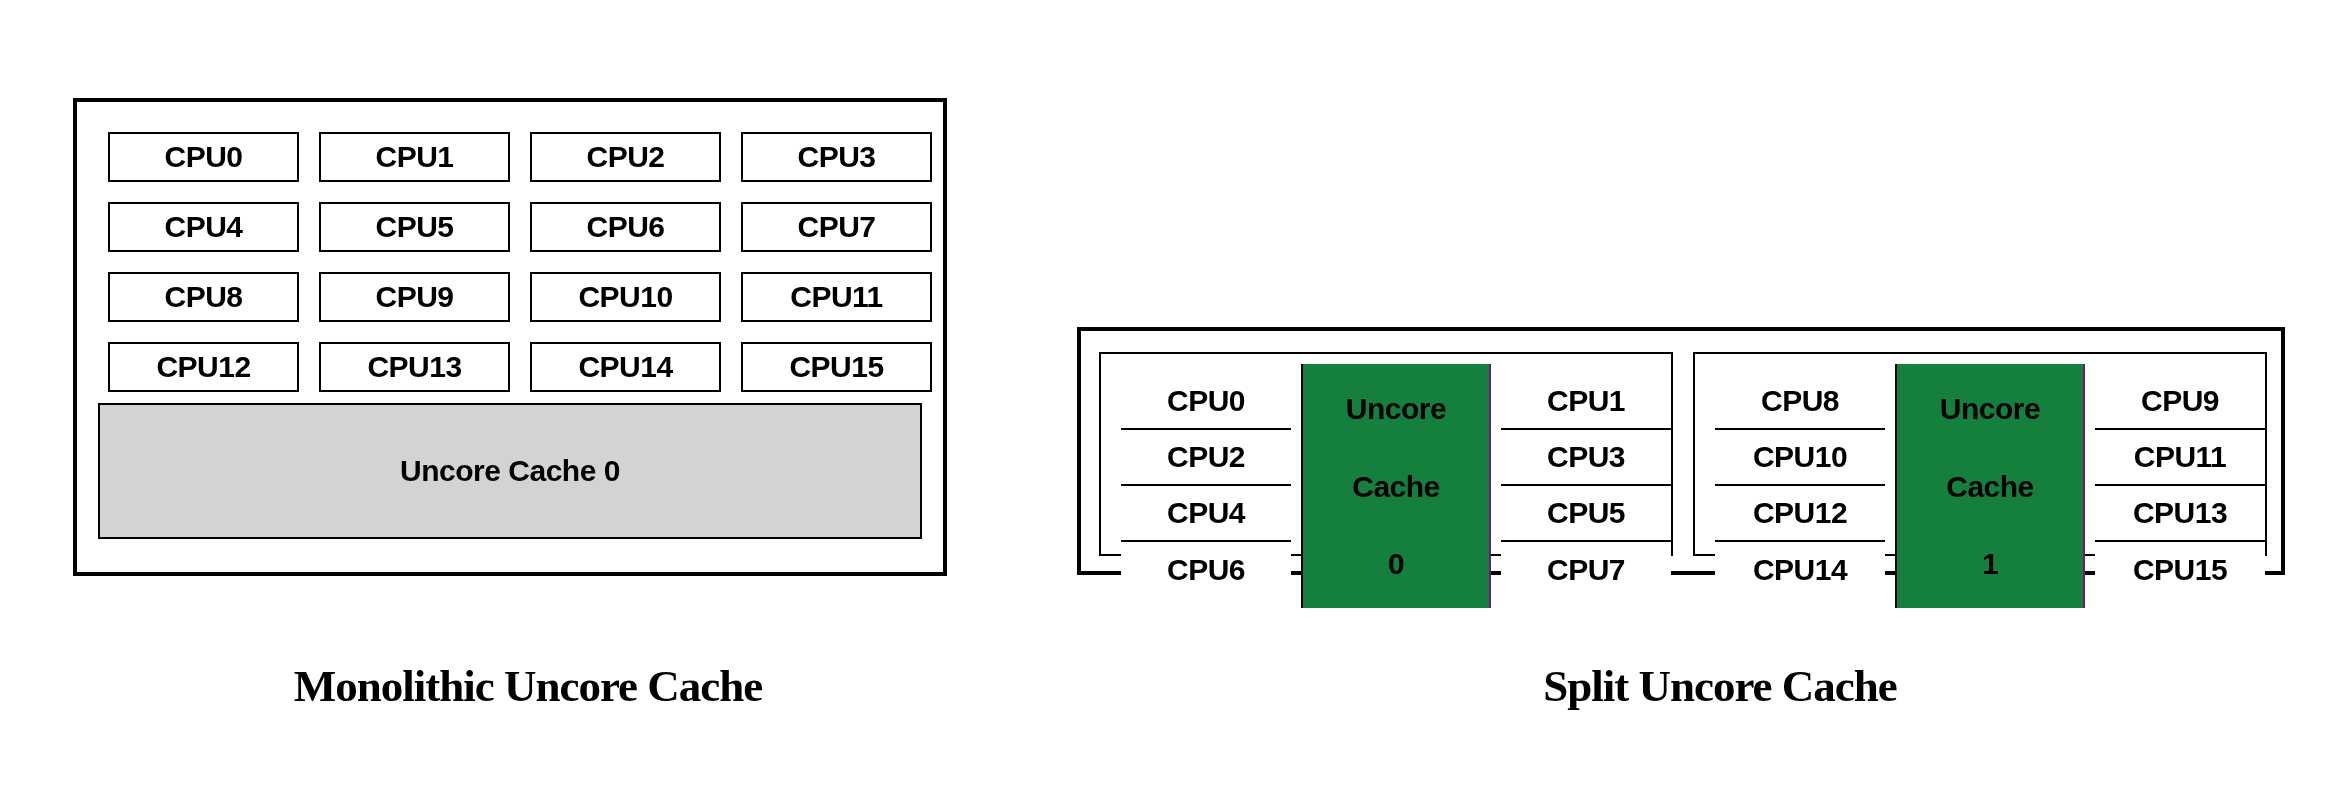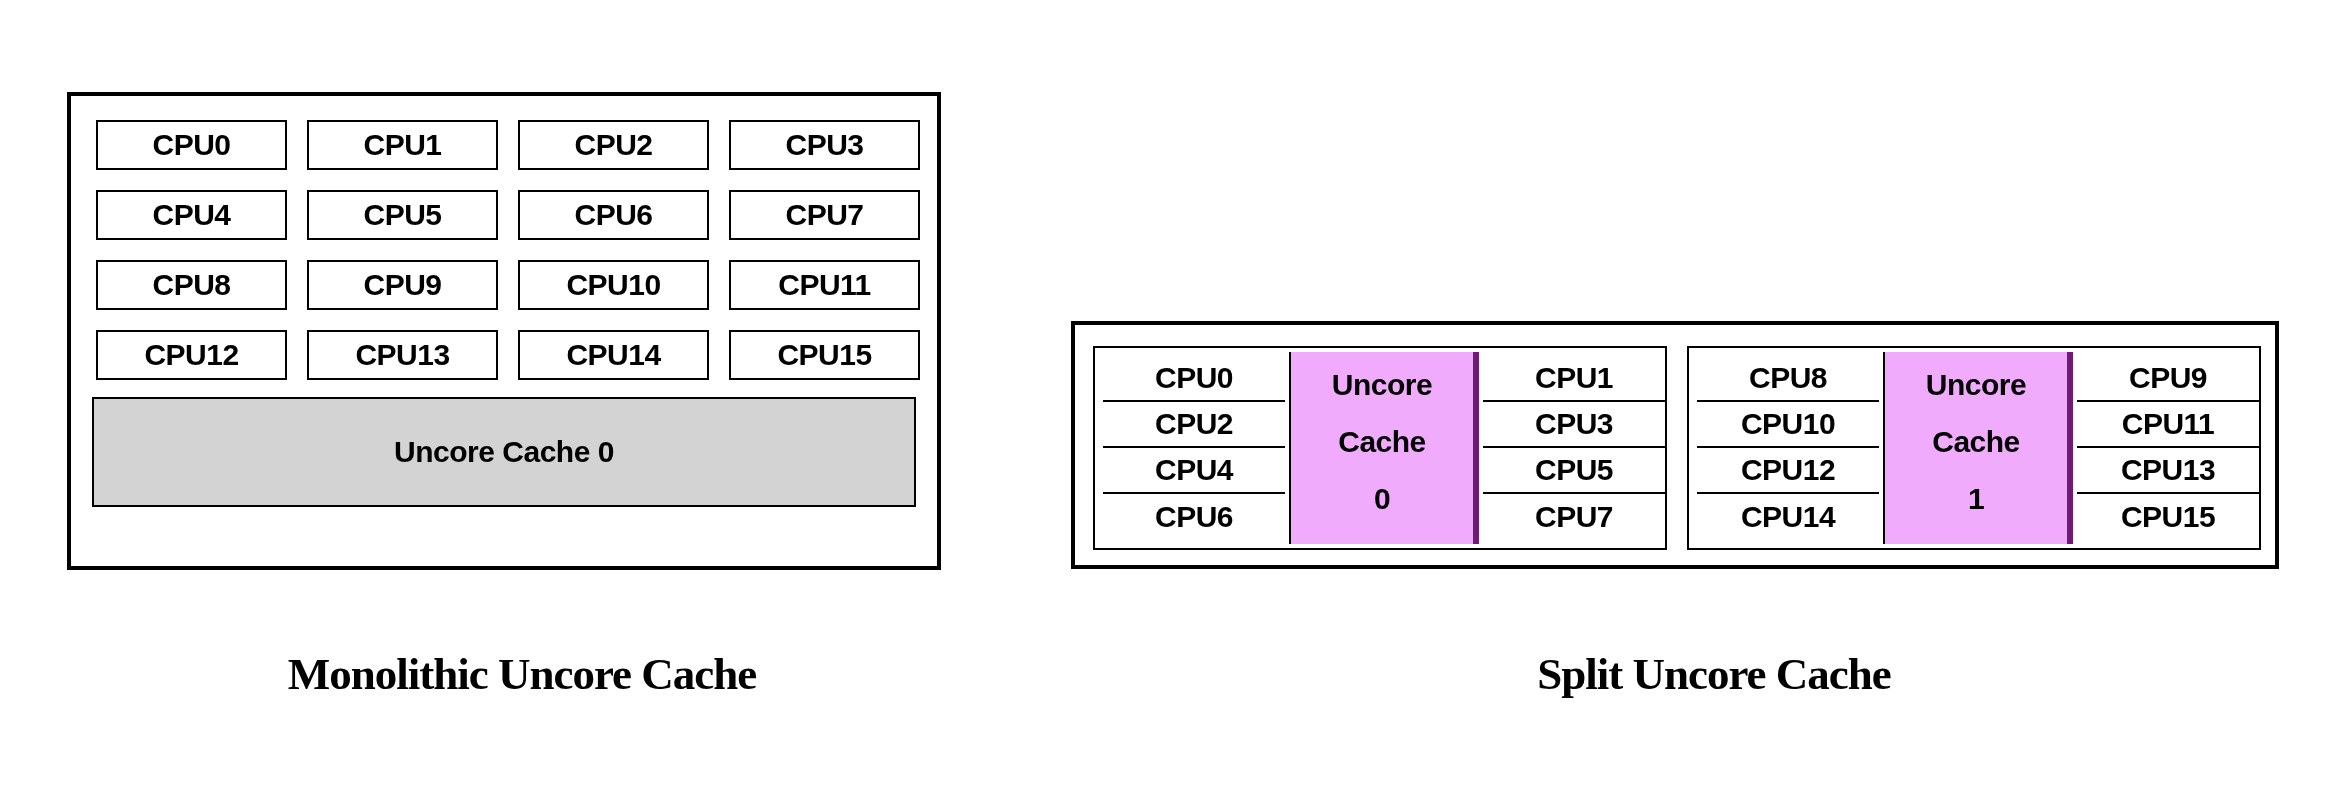--- a/index.html
+++ b/index.html
@@ -1,15 +1,15 @@
 <!DOCTYPE html>
 <html><head>
 <meta charset="utf-8">
 <style>
-  * { box-sizing: border-box; margin: 0; padding: 4px; }
+  * { box-sizing: border-box; margin: 0; padding: 10px; }
   html, body { width: 2348px; height: 802px; }
   body {
     position: relative;
     background: #ffffff;
     font-family: "Liberation Sans", sans-serif;
     font-weight: bold;
     color: #000000;
     overflow: hidden;
   }
 
@@ -36,21 +36,21 @@
     background: #fff;
     display: flex;
     align-items: center;
     justify-content: center;
     font-size: 30px;
     letter-spacing: -0.5px;
   }
   .mono-uncore {
     position: absolute;
     left: 21px; top: 301px;
-    width: 824px; height: 110px;
+    width: 824px; height: 136px;
     background: #d3d3d3;
     border: 2px solid #000;
     display: flex;
     align-items: center;
     justify-content: center;
     font-size: 30px;
     letter-spacing: -0.5px;
   }
 
   
@@ -80,27 +80,27 @@
     display: flex;
     align-items: center;
     justify-content: center;
     font-size: 30px;
     letter-spacing: -0.5px;
     border-bottom: 2px solid #000;
     background: #fff;
   }
   .split-cpu:last-child { border-bottom: none; }
   .uncore-col {
-    background: #f0abfc;
+    background: #15803d;
     border-left: 2px solid #000;
-    border-right: 6px solid #701a75;
+    border-right: 2px solid #701a75;
     display: flex;
     flex-direction: column;
     align-items: center;
-    justify-content: flex-start;
+    justify-content: space-between;
     font-size: 30px;
     line-height: 49px;
     letter-spacing: -0.5px;
     text-align: center;
   }
 
   
   .caption {
     position: absolute;
     top: 640px;

